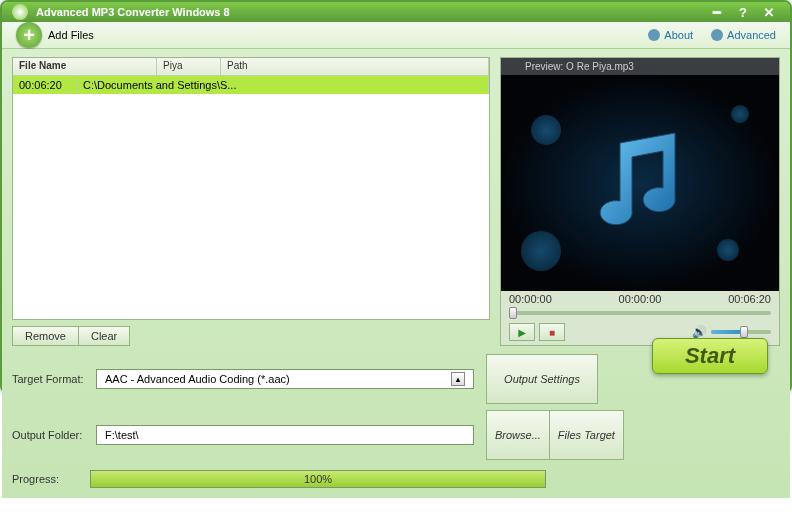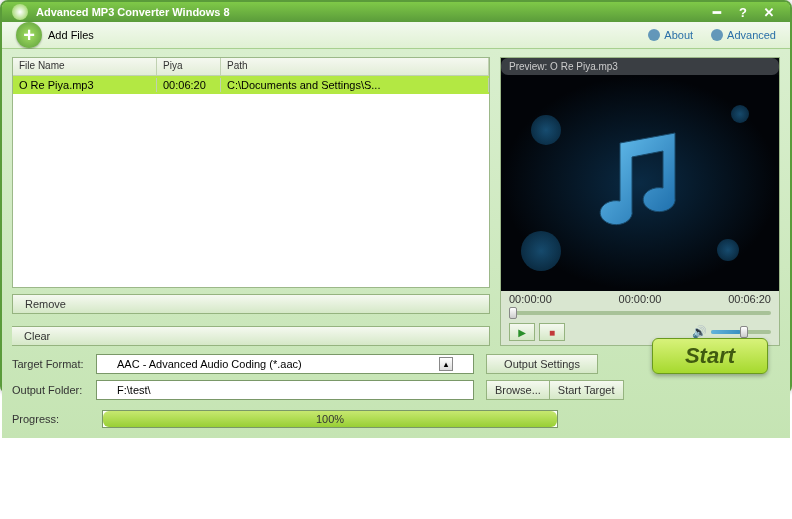--- a/index.html
+++ b/index.html
@@ -13,52 +13,52 @@
 .add-btn { display:flex; align-items:center; cursor:pointer; }
 .add-icon { width:26px; height:26px; border-radius:50%; background:radial-gradient(#a4e063,#5a9b3a); display:flex; align-items:center; justify-content:center; color:#fff; font-size:20px; font-weight:bold; margin-right:6px; box-shadow:0 1px 2px rgba(0,0,0,.3); }
 .link { color:#2a6fa8; cursor:pointer; margin-left:18px; display:flex; align-items:flex-end; }
 .link .ic { width:12px; height:12px; background:#2a6fa8; border-radius:50%; margin-right:4px; opacity:.7; }
 .body { flex:1; background:linear-gradient(#d9efce,#c5e4b3); padding:8px 10px 10px; display:flex; flex-direction:column; }
 .main-row { display:flex; gap:10px; height:289px; }
 .left-panel { flex:1; display:flex; flex-direction:column; }
 .table-wrap { flex:1; border:1px solid #9cb889; background:#fff; overflow:hidden; }
 .thead { display:flex; background:linear-gradient(#f5f8f0,#e2edd7); border-bottom:1px solid #c0d1b1; height:18px; }
 .th { border-right:1px solid #c0d1b1; padding:2px 6px; font-size:10px; color:#333; }
-.c1{width:144px;} .c2{width:64px;} .c3{flex:1;}
+.c1{width:144px;font-weight:bold;} .c2{width:64px;} .c3{flex:1;}
 .trow { display:flex; height:18px; align-items:center; font-size:13px; }
 .trow.sel { background:#b3e843; }
 .td { border-right:1px solid #c0d1b1; padding:1px 6px; overflow:hidden; white-space:nowrap; }
-.btn-row { display:flex; gap:12px; margin-top:6px;flex-direction:column; }
+.btn-row { display:flex; gap:0; margin-top:6px; }
 .btn { background:linear-gradient(#f5f9f0,#d5e8c7); border:1px solid #95b37f; padding:3px 12px; cursor:pointer; font-size:11px; color:#333; }
 .btn + .btn { border-left:none; }
 .right-panel { width:280px; border:1px solid #9cb889; background:#070a0e; display:flex; flex-direction:column; }
-.preview-lbl { background:#3a3e43; color:#ccc; padding:3px 8px; font-size:10px;border-radius:7px; }
+.preview-lbl { background:#3a3e43; color:#ccc; padding:3px 24px; font-size:10px; }
 .preview-img { flex:1; display:flex; align-items:center; justify-content:center; background:radial-gradient(ellipse at 50% 50%,#0a2a44 0%,#020408 70%); position:relative; overflow:hidden; }
 .note { position:relative; width:110px; height:120px; }
 .circ { position:absolute; border-radius:50%; background:radial-gradient(#2a8fcf,#0a3a5a); opacity:.5; }
 .timeline { background:#d9e6d0; padding:2px 8px; display:flex; justify-content:space-between; color:#333; font-size:10px; }
 .slider-row { background:#d9e6d0; padding:4px 8px; }
 .slider-track { height:4px; background:#a8c298; border-radius:2px; position:relative; }
 .slider-thumb { position:absolute; left:0; top:-4px; width:8px; height:12px; background:linear-gradient(#fff,#ccc); border:1px solid #888; border-radius:2px; cursor:pointer; }
 .controls { background:#d9e6d0; padding:4px 8px; display:flex; align-items:center; gap:4px; }
 .ctrl-btn { width:26px; height:18px; background:linear-gradient(#f5f9f0,#d5e8c7); border:1px solid #95b37f; display:flex; align-items:center; justify-content:center; cursor:pointer; font-size:10px; }
 .vol { margin-left:auto; display:flex; align-items:center; gap:4px; }
 .vol-track { width:60px; height:4px; background:#a8c298; border-radius:2px; position:relative; }
 .vol-fill { position:absolute; left:0; top:0; height:100%; width:50%; background:linear-gradient(90deg,#62b3dc,#3a8fc0); border-radius:2px; }
 .vol-thumb { position:absolute; left:48%; top:-4px; width:8px; height:12px; background:linear-gradient(#fff,#ccc); border:1px solid #888; border-radius:2px; cursor:pointer; }
 .settings { margin-top:8px; display:flex; flex-direction:column; gap:6px; }
 .set-row { display:flex; align-items:center; gap:6px; }
 .lbl { width:78px; color:#333; }
-.input-field { flex:1; max-width:378px; height:20px; background:#fff; border:1px solid #7a9868; padding:2px 20px; display:flex; align-items:center; justify-content:space-between;text-align:right; }
+.input-field { flex:1; max-width:378px; height:20px; background:#fff; border:1px solid #7a9868; padding:2px 8px; display:flex; align-items:center; justify-content:space-between;text-align:right; }
 .drop-arrow { width:14px; height:14px; background:linear-gradient(#fff,#ddd); border:1px solid #888; display:flex; align-items:center; justify-content:center; font-size:9px; cursor:pointer; }
 .side-btns { display:flex; gap:0; margin-left:6px; }
-.side-btns .btn { padding:3px 8px; }
-.progress-row { display:flex; align-items:center; gap:12px; margin-top:4px; }
+.side-btns .btn { padding:18px 8px;font-style:italic; }
+.progress-row { display:flex; align-items:center; gap:0; margin-top:4px; }
 .progress-bar { flex:1; max-width:456px; height:18px; border:1px solid #7a9868; background:#fff; position:relative; overflow:hidden; }
-.progress-fill { position:absolute; inset:0; background:linear-gradient(#c7e870,#98cf34); display:flex; align-items:center; justify-content:center; color:#333; font-size:11px;border-radius:6px; }
+.progress-fill { position:absolute; inset:0; background:linear-gradient(#c7e870,#98cf34); display:flex; align-items:center; justify-content:center; color:#333; font-size:11px; }
 .start-btn { position:absolute; right:22px; bottom:18px; width:116px; height:36px; background:linear-gradient(#d8f27a,#a6d92e); border:1px solid #6a9a1e; border-radius:6px; font-size:22px; font-style:italic; font-weight:bold; color:#405a10; cursor:pointer; box-shadow:0 2px 4px rgba(0,0,0,.3); }
 .rel{position:relative;}
 </style>
 </head>
 <body>
 
 <div class="window rel">
   <div class="titlebar">
     <div class="logo"></div>
     <span>Advanced MP3 Converter Windows 8</span>
@@ -87,21 +87,20 @@
   <div class="body">
     <div class="main-row">
       <div class="left-panel">
         <div class="table-wrap">
           <div class="thead">
             <div class="th c1">File Name</div>
             <div class="th c2">Piya</div>
             <div class="th c3">Path</div>
           </div>
           <div class="trow sel">
-            <div class="td c1">O Re Piya.mp3</div>
             <div class="td c2">00:06:20</div>
             <div class="td c3">C:\Documents and Settings\S...</div>
           </div>
         </div>
         <div class="btn-row">
           <div class="btn">Remove</div>
           <div class="btn">Clear</div>
         </div>
       </div>
 
@@ -157,21 +156,21 @@
           <div class="btn" style="width:112px;text-align:center">Output Settings</div>
         </div>
       </div>
       <div class="set-row">
         <div class="lbl">Output Folder:</div>
         <div class="input-field">
           <span>F:\test\</span>
         </div>
         <div class="side-btns">
           <div class="btn">Browse...</div>
-          <div class="btn">Start Target</div>
+          <div class="btn">Files Target</div>
         </div>
       </div>
       <div class="progress-row">
         <div class="lbl">Progress:</div>
         <div class="progress-bar">
           <div class="progress-fill">100%</div>
         </div>
       </div>
     </div>
 

